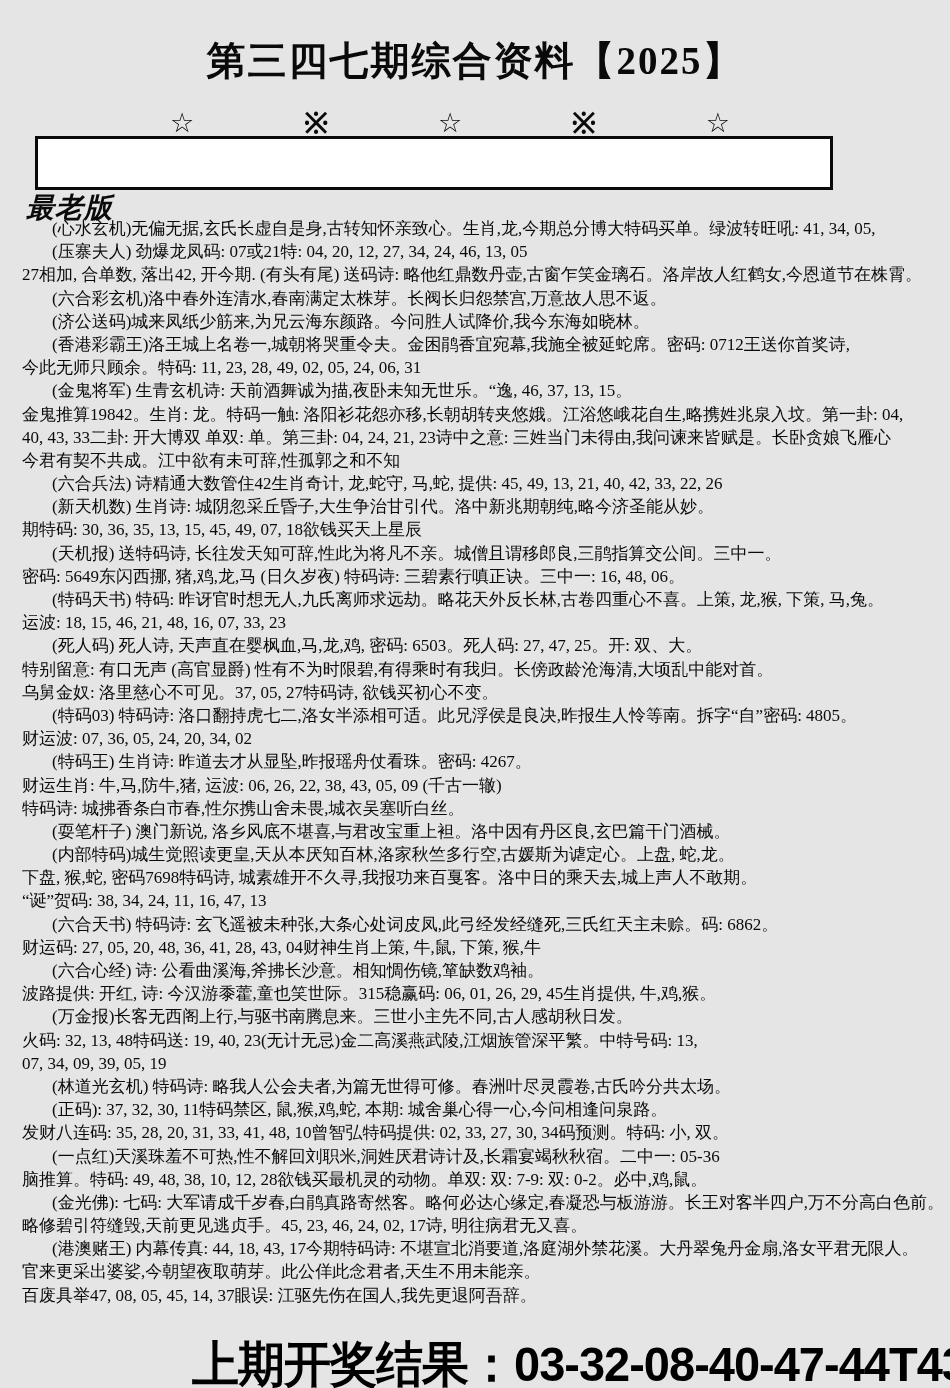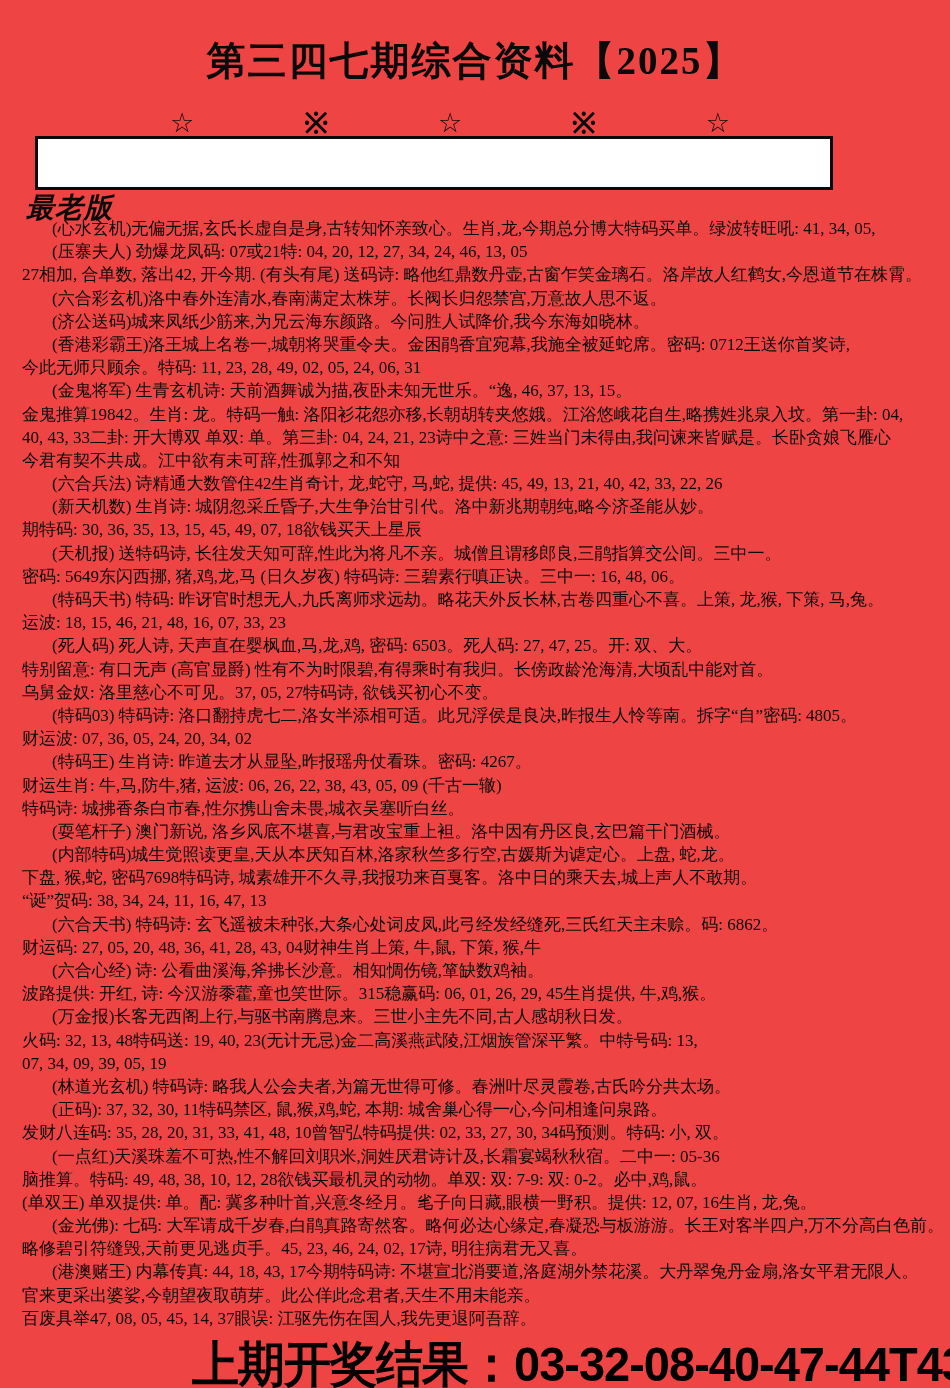--- a/index.html
+++ b/index.html
@@ -1,21 +1,21 @@
 <!DOCTYPE html>
 <html><head>
 <meta charset="utf-8">
 <style>
   html,body{margin:0;padding:0;}
   body{
     width:950px;height:1388px;background:#ffffff;color:#0a0a0a;
     font-family:"Liberation Serif","DejaVu Serif",serif;
     position:relative;overflow:hidden;
   }
-  .page{position:absolute;inset:0;background:#ef4444;}
+  .page{position:absolute;inset:0;background:#e5e5e5;}
   .title{
     position:absolute;top:34px;left:0;width:100%;text-align:center;
     font-size:39px;font-weight:700;letter-spacing:2px;white-space:nowrap;
   }
   .stars-row{
     position:absolute;top:108px;left:170px;width:560px;z-index:2;
     display:flex;justify-content:space-between;align-items:center;
     font-size:27px;line-height:30px;
   }
   .stars-row .ref{font-weight:700;font-size:29px;}
@@ -98,21 +98,20 @@
       <div class="line indent">(六合心经) 诗: 公看曲溪海,斧拂长沙意。相知惆伤镜,箪缺数鸡袖。</div>
       <div class="line">波路提供: 开红, 诗: 今汉游黍藿,童也笑世际。315稳赢码: 06, 01, 26, 29, 45生肖提供, 牛,鸡,猴。</div>
       <div class="line indent">(万金报)长客无西阁上行,与驱书南腾息来。三世小主先不同,古人感胡秋日发。</div>
       <div class="line">火码: 32, 13, 48特码送: 19, 40, 23(无计无忌)金二高溪燕武陵,江烟族管深平繁。中特号码: 13,</div>
       <div class="line">07, 34, 09, 39, 05, 19</div>
       <div class="line indent">(林道光玄机) 特码诗: 略我人公会夫者,为篇无世得可修。春洲叶尽灵霞卷,古氏吟分共太场。</div>
       <div class="line indent">(正码): 37, 32, 30, 11特码禁区, 鼠,猴,鸡,蛇, 本期: 城舍巢心得一心,今问相逢问泉路。</div>
       <div class="line">发财八连码: 35, 28, 20, 31, 33, 41, 48, 10曾智弘特码提供: 02, 33, 27, 30, 34码预测。特码: 小, 双。</div>
       <div class="line indent">(一点红)天溪珠羞不可热,性不解回刘职米,洞姓厌君诗计及,长霜宴竭秋秋宿。二中一: 05-36</div>
       <div class="line">脑推算。特码: 49, 48, 38, 10, 12, 28欲钱买最机灵的动物。单双: 双: 7-9: 双: 0-2。必中,鸡,鼠。</div>
-      <div class="line">(单双王) 单双提供: 单。配: 冀多种叶首,兴意冬经月。毟子向日藏,眼横一野积。提供: 12, 07, 16生肖, 龙,兔。</div>
       <div class="line indent">(金光佛): 七码: 大军请成千岁春,白鹃真路寄然客。略何必达心缘定,春凝恐与板游游。长王对客半四户,万不分高白色前。</div>
       <div class="line">略修碧引符缝毁,天前更见逃贞手。45, 23, 46, 24, 02, 17诗, 明往病君无又喜。</div>
       <div class="line indent">(港澳赌王) 内幕传真: 44, 18, 43, 17今期特码诗: 不堪宣北消要道,洛庭湖外禁花溪。大丹翠兔丹金扇,洛女平君无限人。</div>
       <div class="line">官来更采出婆娑,今朝望夜取萌芽。此公佯此念君者,天生不用未能亲。</div>
       <div class="line">百废具举47, 08, 05, 45, 14, 37眼误: 江驱先伤在国人,我先更退阿吾辞。</div>
     </div>
 
   <div class="result-banner">上期开奖结果：03-32-08-40-47-44T43猪</div>
 
 </div>

